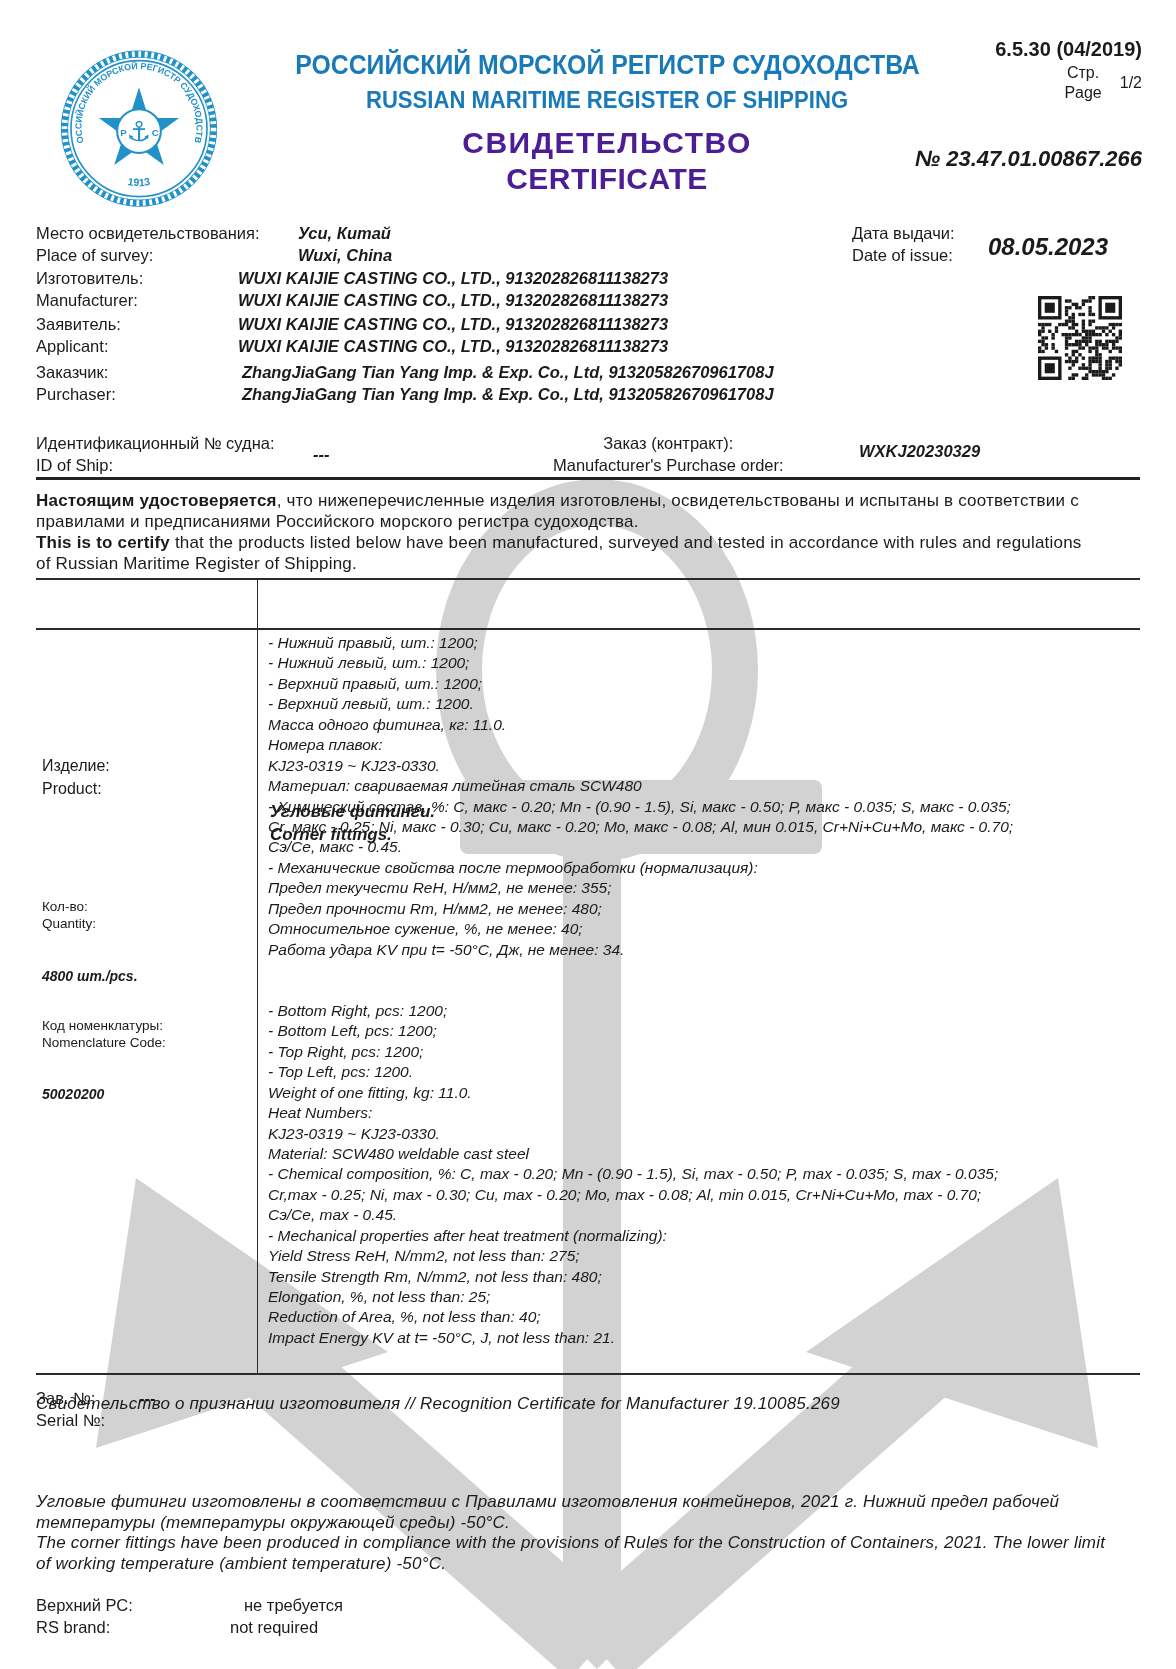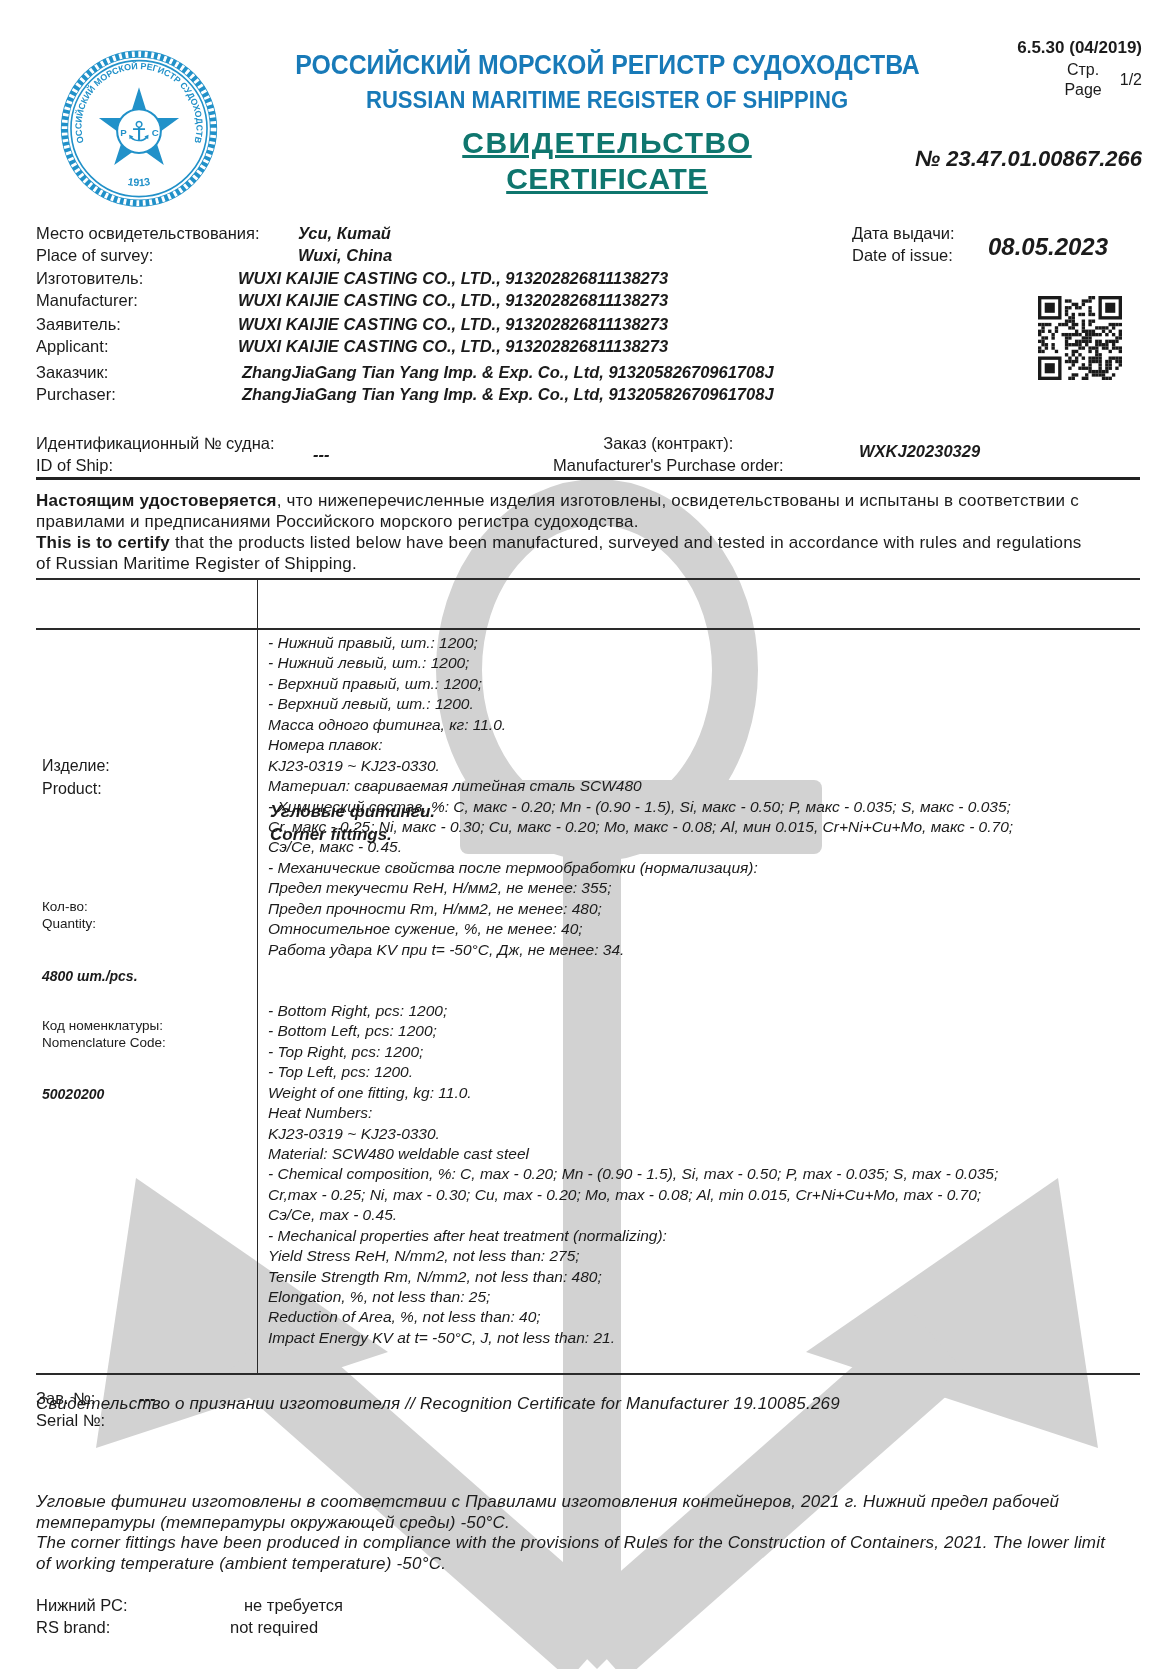--- a/index.html
+++ b/index.html
@@ -7,23 +7,23 @@
   .page{position:relative;width:1176px;height:1669px;background:#ffffff;overflow:hidden;}
   .page *{box-sizing:border-box;}
   .abs{position:absolute;}
   .z{position:relative;z-index:2;}
   
   #watermark{position:absolute;left:0;top:0;z-index:1;}
   
   .titles{position:absolute;left:257px;width:700px;text-align:center;z-index:2;}
   .t-ru{color:#187ab8;font-weight:bold;font-size:27px;white-space:nowrap;display:inline-block;transform:scaleX(.92);transform-origin:center;}
   .t-en{color:#187ab8;font-weight:bold;font-size:24px;white-space:nowrap;display:inline-block;transform:scaleX(.92);transform-origin:center;}
-  .t-doc{color:#0f766e;font-weight:bold;font-size:30px;letter-spacing:1.5px;white-space:nowrap;text-decoration:underline;}
+  .t-doc{color:#4c1d95;font-weight:bold;font-size:30px;letter-spacing:1.5px;white-space:nowrap;}
   .form-meta{position:absolute;left:930px;top:38px;width:212px;text-align:right;z-index:2;}
-  .fm-code{font-weight:bold;font-size:17px;}
+  .fm-code{font-weight:bold;font-size:20px;}
   .fm-page{display:flex;justify-content:flex-end;align-items:center;gap:18px;font-size:16px;margin-top:2px;}
   .fm-pl{text-align:center;line-height:20px;}
   .cert-no{position:absolute;left:840px;top:146px;width:302px;text-align:right;font-weight:bold;font-style:italic;font-size:22px;z-index:2;}
   
   .lbl{position:absolute;font-size:16.5px;line-height:22px;white-space:nowrap;z-index:2;}
   .val{position:absolute;font-size:16.5px;line-height:22px;font-weight:bold;font-style:italic;white-space:nowrap;z-index:2;}
   .date-val{position:absolute;left:955px;top:233px;width:186px;text-align:center;font-weight:bold;font-style:italic;font-size:24px;z-index:2;}
   .hr-thick{position:absolute;left:36px;width:1104px;height:3px;background:#222;z-index:2;}
   .hr-thin{position:absolute;left:36px;width:1104px;height:2px;background:#2a2a2a;z-index:2;}
   .v-line{position:absolute;left:257px;top:578px;width:1px;height:795px;background:#2a2a2a;z-index:2;}
@@ -466,19 +466,19 @@
   <div class="foot-par" style="top:1394px;">Свидетельство о признании изготовителя // Recognition Certificate for Manufacturer 19.10085.269</div>
 
   
   <div class="foot-par" style="top:1492px;">Угловые фитинги изготовлены в соответствии с Правилами изготовления контейнеров, 2021 г. Нижний предел рабочей</div>
   <div class="foot-par" style="top:1512.5px;">температуры (температуры окружающей среды) -50°C.</div>
   <div class="foot-par" style="top:1533px;">The corner fittings have been produced in compliance with the provisions of Rules for the Construction of Containers, 2021. The lower limit</div>
   <div class="foot-par" style="top:1553.5px;">of working temperature (ambient temperature) -50°C.</div>
 
   
   <div class="lbl" style="left:36px;top:1594px;">
-    <div>Нижний РС:</div>
+    <div>Верхний РС:</div>
     <div>RS brand:</div>
   </div>
   <div class="lbl" style="left:244px;top:1594px;">не требуется</div>
   <div class="lbl" style="left:230px;top:1616px;">not required</div>
 
 </div>
 
 </body></html>

